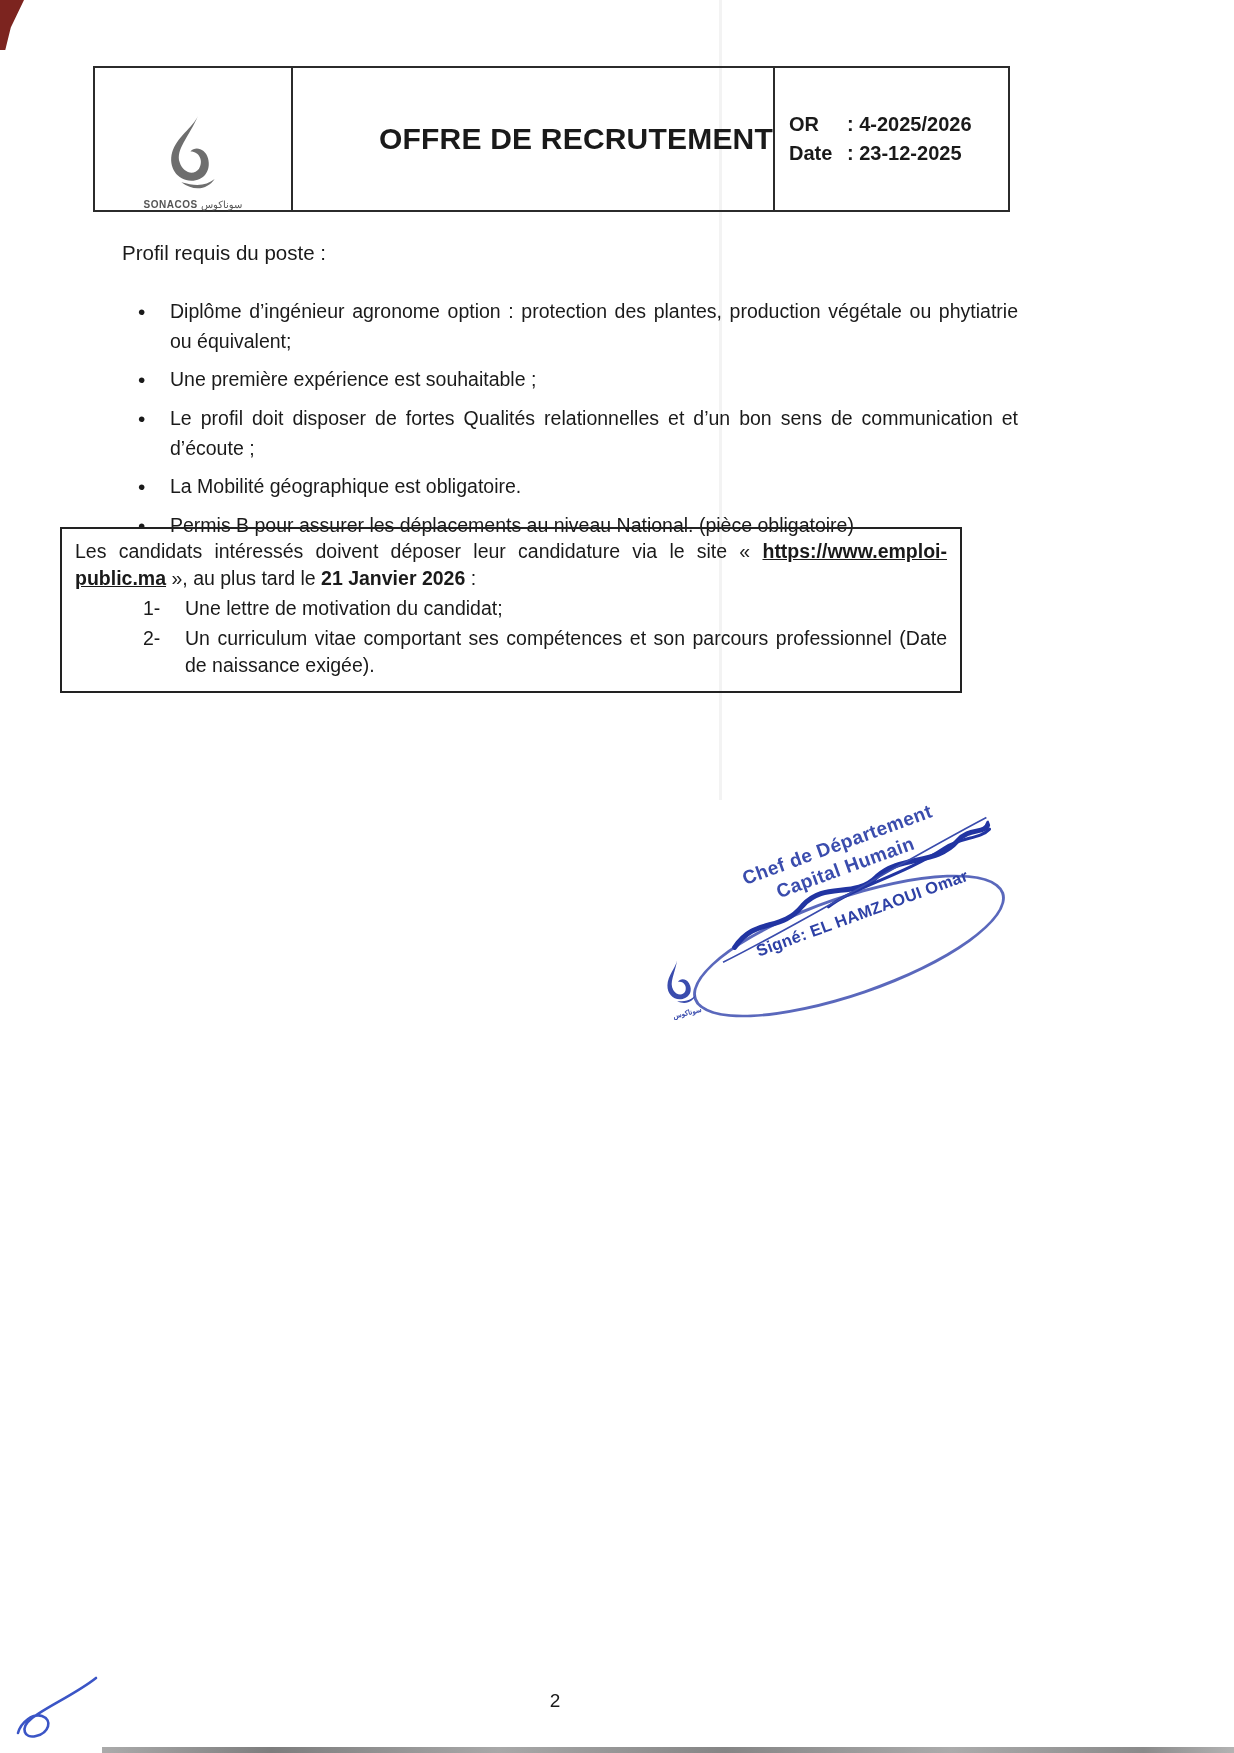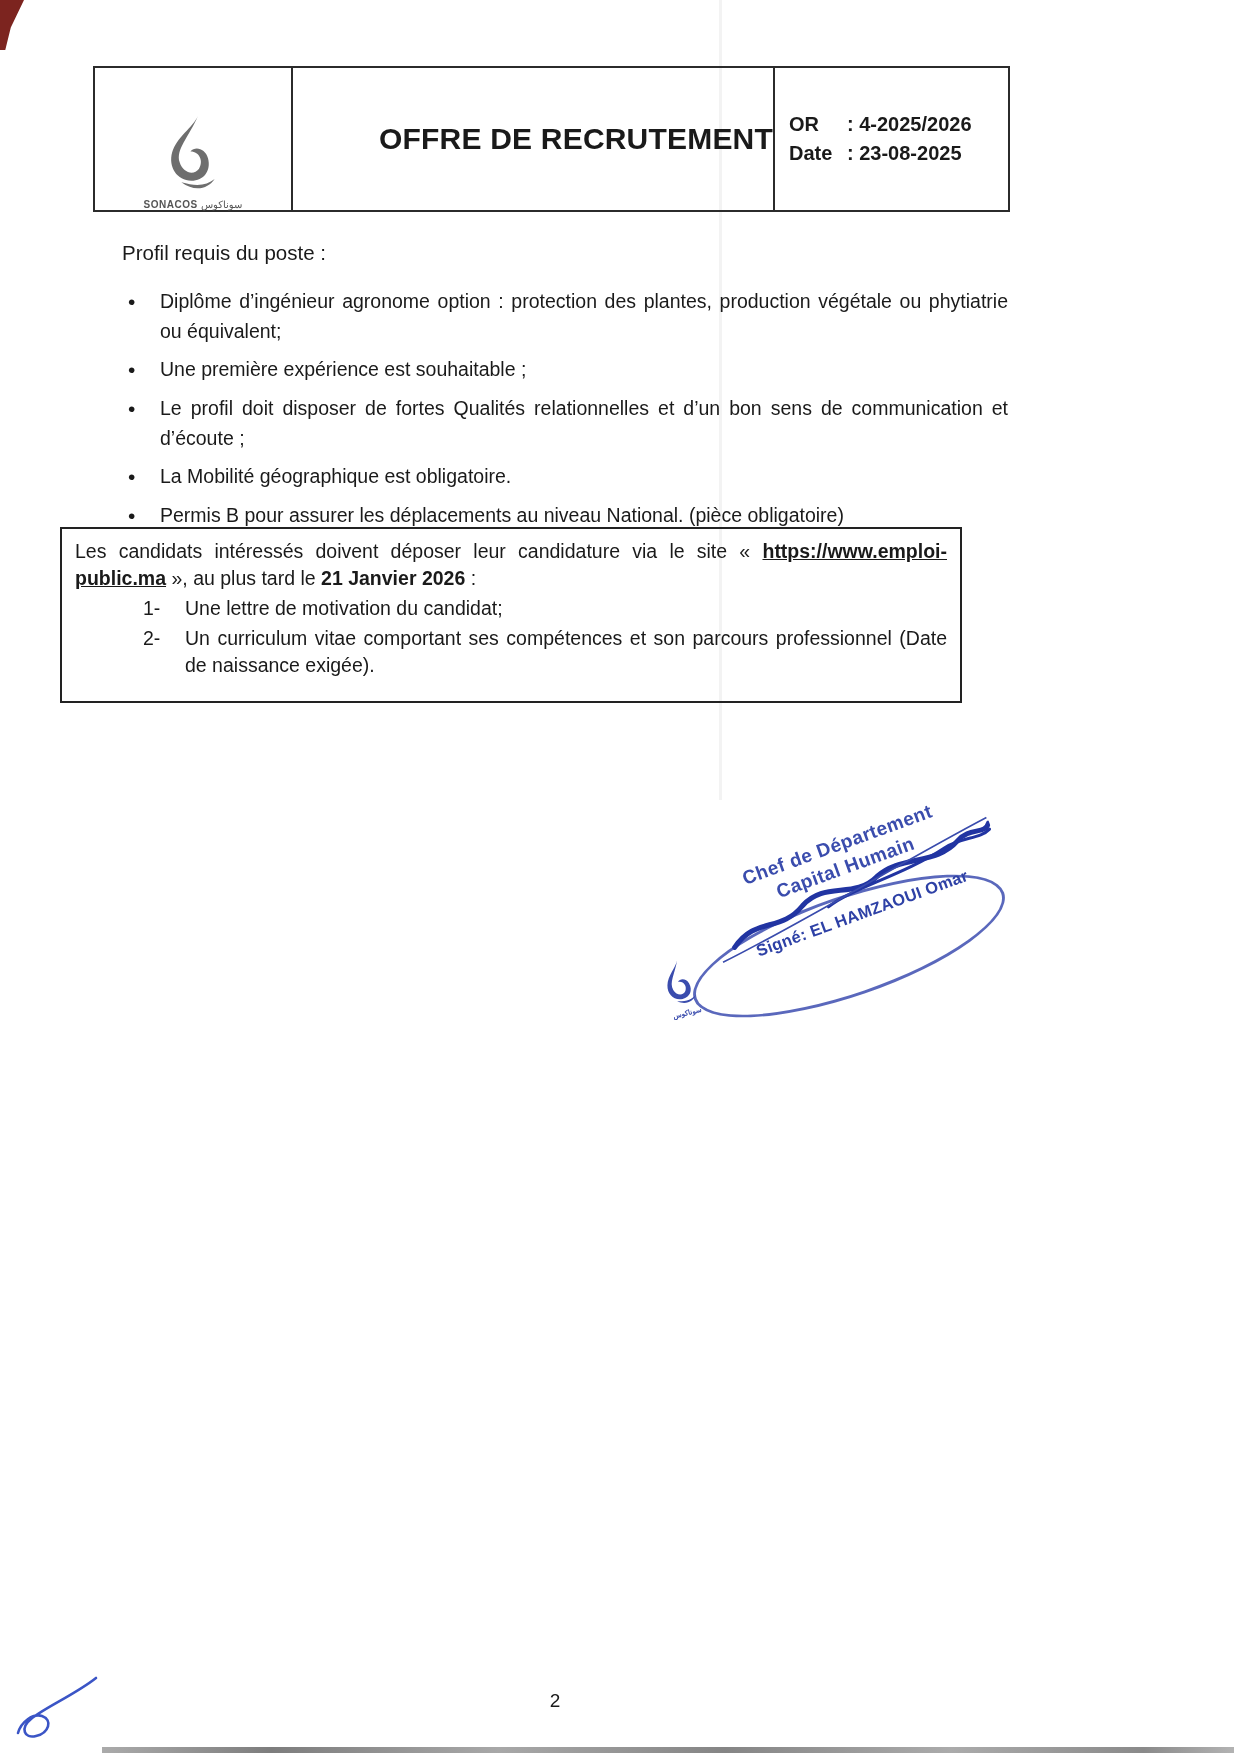--- a/index.html
+++ b/index.html
@@ -24,27 +24,27 @@
   .doc-title{font-size:30px;font-weight:700;letter-spacing:0.2px;margin:0;}
   .meta-row{display:flex;font-size:20px;font-weight:700;line-height:1.45;}
   .meta-label{width:58px;}
   .logo-fig{width:86px;height:86px;display:flex;align-items:center;justify-content:center;}
   .logo-text{font-size:10px;font-weight:700;color:#555;margin-top:2px;letter-spacing:0.5px;}
   .logo-text .ar{font-weight:400;}
 
   
   .heading{position:absolute;left:122px;top:241px;font-size:20.5px;
     text-underline-offset:4px;}
-  .bullets{position:absolute;left:122px;top:283px;width:882px;margin:4px;padding:0;list-style:none;}
+  .bullets{position:absolute;left:122px;top:283px;width:882px;margin:14px;padding:0;list-style:none;}
   .bullets li{position:relative;padding-left:34px;margin-bottom:9px;font-size:19.5px;line-height:1.52;text-align:justify;}
   .bullets li::before{content:"\2022";position:absolute;left:2px;top:-1px;font-size:21px;}
 
   
   .appbox{position:absolute;left:60px;top:527px;width:902px;box-sizing:border-box;
-    border:2px solid #222;padding:9px 13px 22px 13px;font-size:19.5px;line-height:1.38;}
+    border:2px solid #222;padding:9px 13px 12px 13px;font-size:19.5px;line-height:1.38;}
   .appbox .intro{margin:0;text-align:justify;}
   .appbox .link{font-weight:700;text-decoration:underline;color:#1a1a1a;}
   .numitem{display:flex;margin-left:68px;margin-top:3px;}
   .numitem .num{width:32px;flex:0 0 32px;}
   .numitem .txt{flex:1;text-align:justify;margin-left:10px;}
   .appbox .note{margin:4px 0 0 0;font-style:italic;}
 
   
   .stamp{position:absolute;left:645px;top:810px;width:370px;height:240px;color:#3a4cad;}
   .stamp-ellipse{position:absolute;left:40px;top:86px;width:322px;height:94px;
@@ -85,21 +85,21 @@
     <div class="hdr-cell cell-title">
       <h1 class="doc-title">OFFRE DE RECRUTEMENT</h1>
     </div>
     <div class="hdr-cell cell-meta">
       <div class="meta-row">
         <span class="meta-label">OR</span>
         <span>: 4-2025/2026</span>
       </div>
       <div class="meta-row">
         <span class="meta-label">Date</span>
-        <span>: 23-08-2025</span>
+        <span>: 23-12-2025</span>
       </div>
     </div>
   </div>
 
   <div class="heading">Profil requis du poste :</div>
 
   <ul class="bullets">
     <li>Diplôme d’ingénieur agronome option : protection des plantes, production végétale ou phytiatrie ou équivalent;</li>
     <li>Une première expérience est souhaitable ;</li>
     <li>Le profil doit disposer de fortes Qualités relationnelles et d’un bon sens de communication et d’écoute ;</li>

